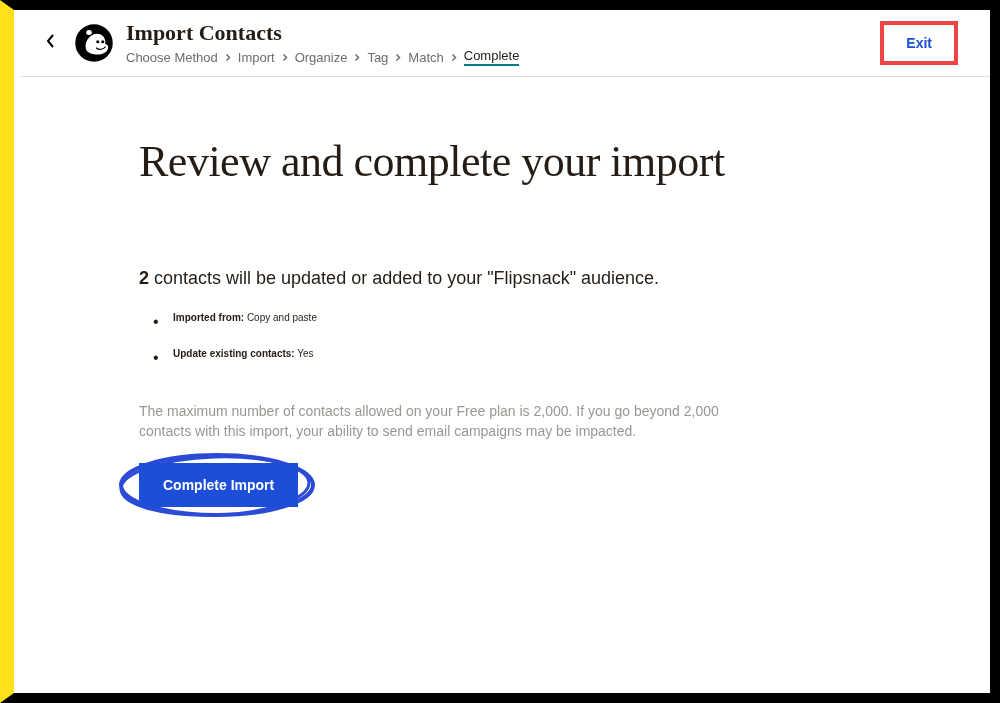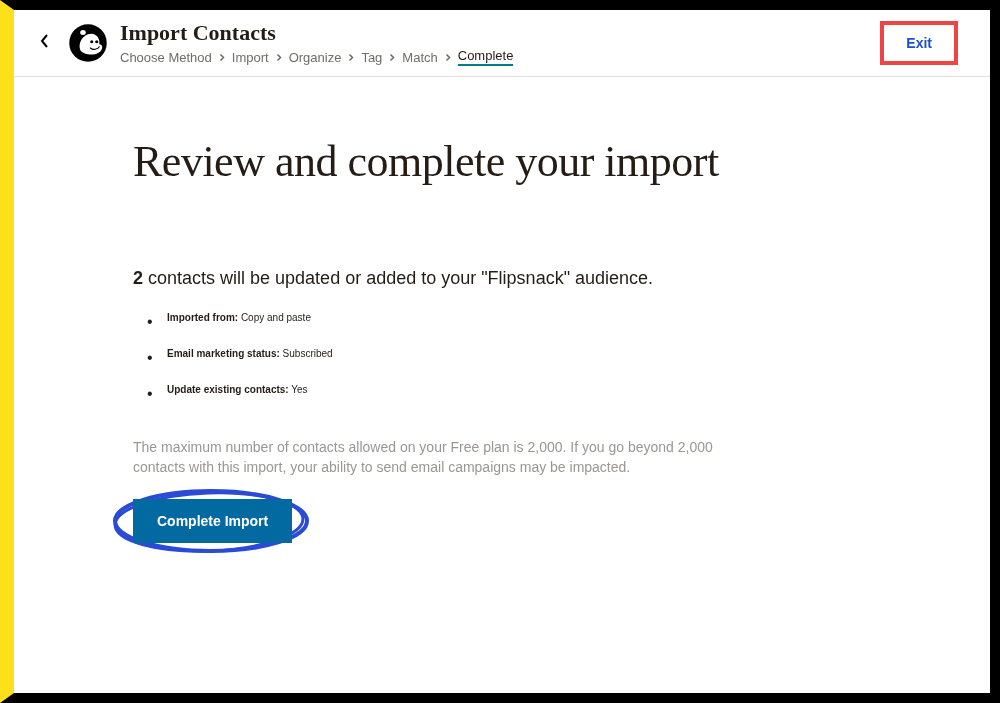--- a/index.html
+++ b/index.html
@@ -19,20 +19,21 @@
     height: 703px;
     border: 10px solid #000;
     border-left: 14px solid #ffe01b;
     background: #ffffff;
   }
   .inner {
     position: relative;
     width: 100%;
     height: 100%;
     box-sizing: border-box;
+    padding-left: 6px;
   }
   
   .header {
     display: flex;
     align-items: center;
     justify-content: space-between;
     padding: 10px 32px 10px 20px;
     border-bottom: 1px solid #e0e0df;
   }
   .header-left {
@@ -164,21 +165,21 @@
     margin: 0 0 22px 0;
     max-width: 630px;
   }
   .actions {
     display: flex;
     gap: 18px;
     align-items: center;
     position: relative;
   }
   .btn-primary {
-    background: #0369a1;
+    background: #1d4ed8;
     color: #fff;
     border: none;
     padding: 14px 24px;
     font-size: 14px;
     font-weight: 600;
     cursor: pointer;
     position: relative;
   }
   .btn-secondary {
     background: #fff;
@@ -265,23 +266,20 @@
 
         <p class="summary-line">
           <span class="count">2</span><span> contacts will be updated or added to your "Flipsnack" audience.</span>
         </p>
 
         <ul class="detail-list">
           <li>
             <span class="label">Imported from:</span><span> Copy and paste</span>
           </li>
           <li>
-            <span class="label">Email marketing status:</span><span> Subscribed</span>
-          </li>
-          <li>
             <span class="label">Update existing contacts:</span><span> Yes</span>
           </li>
         </ul>
 
         <p class="disclaimer">The maximum number of contacts allowed on your Free plan is 2,000. If you go beyond 2,000 contacts with this import, your ability to send email campaigns may be impacted.</p>
 
         <div class="actions">
           <div class="highlight-ellipse">
             <svg viewBox="0 0 205 72">
               <ellipse cx="102" cy="36" rx="96" ry="30" fill="none" stroke="#2b4bd6" stroke-width="4"></ellipse>

